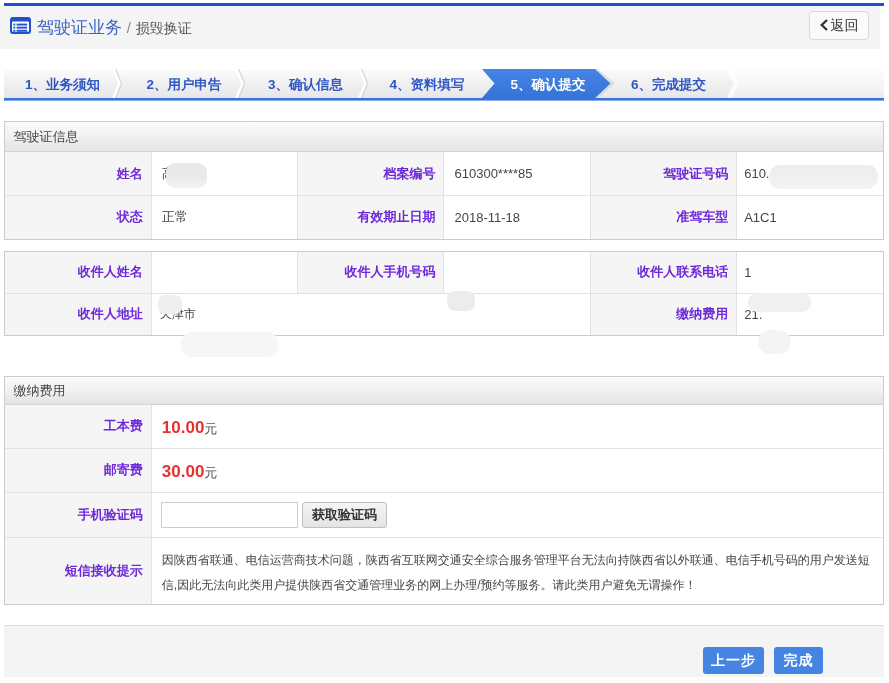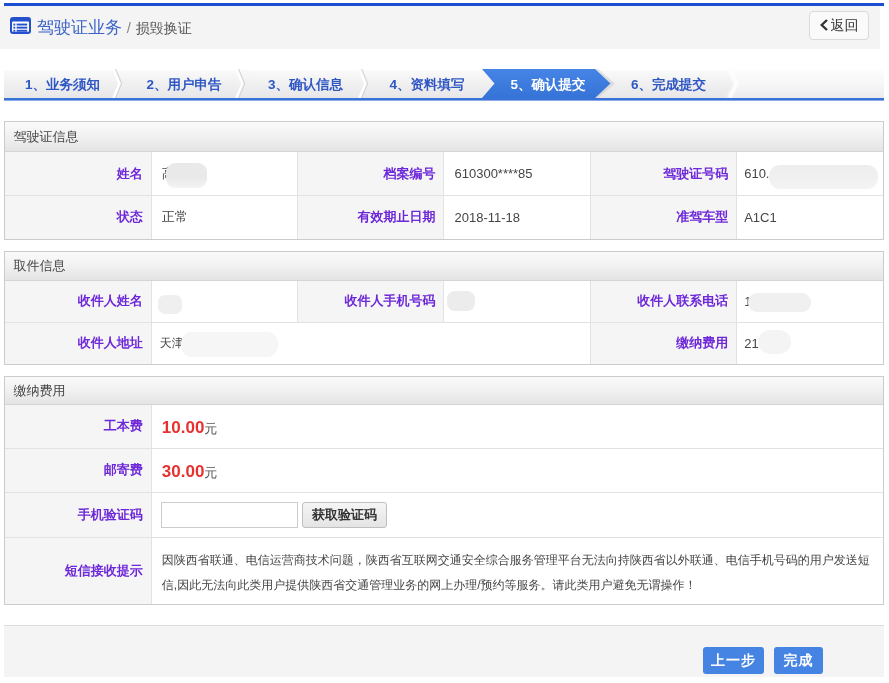--- a/index.html
+++ b/index.html
@@ -127,21 +127,20 @@
       <td class="lb">有效期止日期</td>
           <td class="vl">2018-11-18</td>
       <td class="lb">准驾车型</td>
           <td class="vl v6">A1C1</td>
     </tr>
   </tbody>
     </table>
 </div>
 
 <div class="box" style="top:251px;">
-  <div class="boxhead" style="height:29px;">取件信息</div>
   <table>
     <colgroup>
         <col style="width:146.3px">
         <col style="width:146.4px">
         <col style="width:146.3px">
         <col style="width:146.4px">
         <col style="width:146.3px">
         <col style="width:146.3px">
       </colgroup>
     <tbody>

